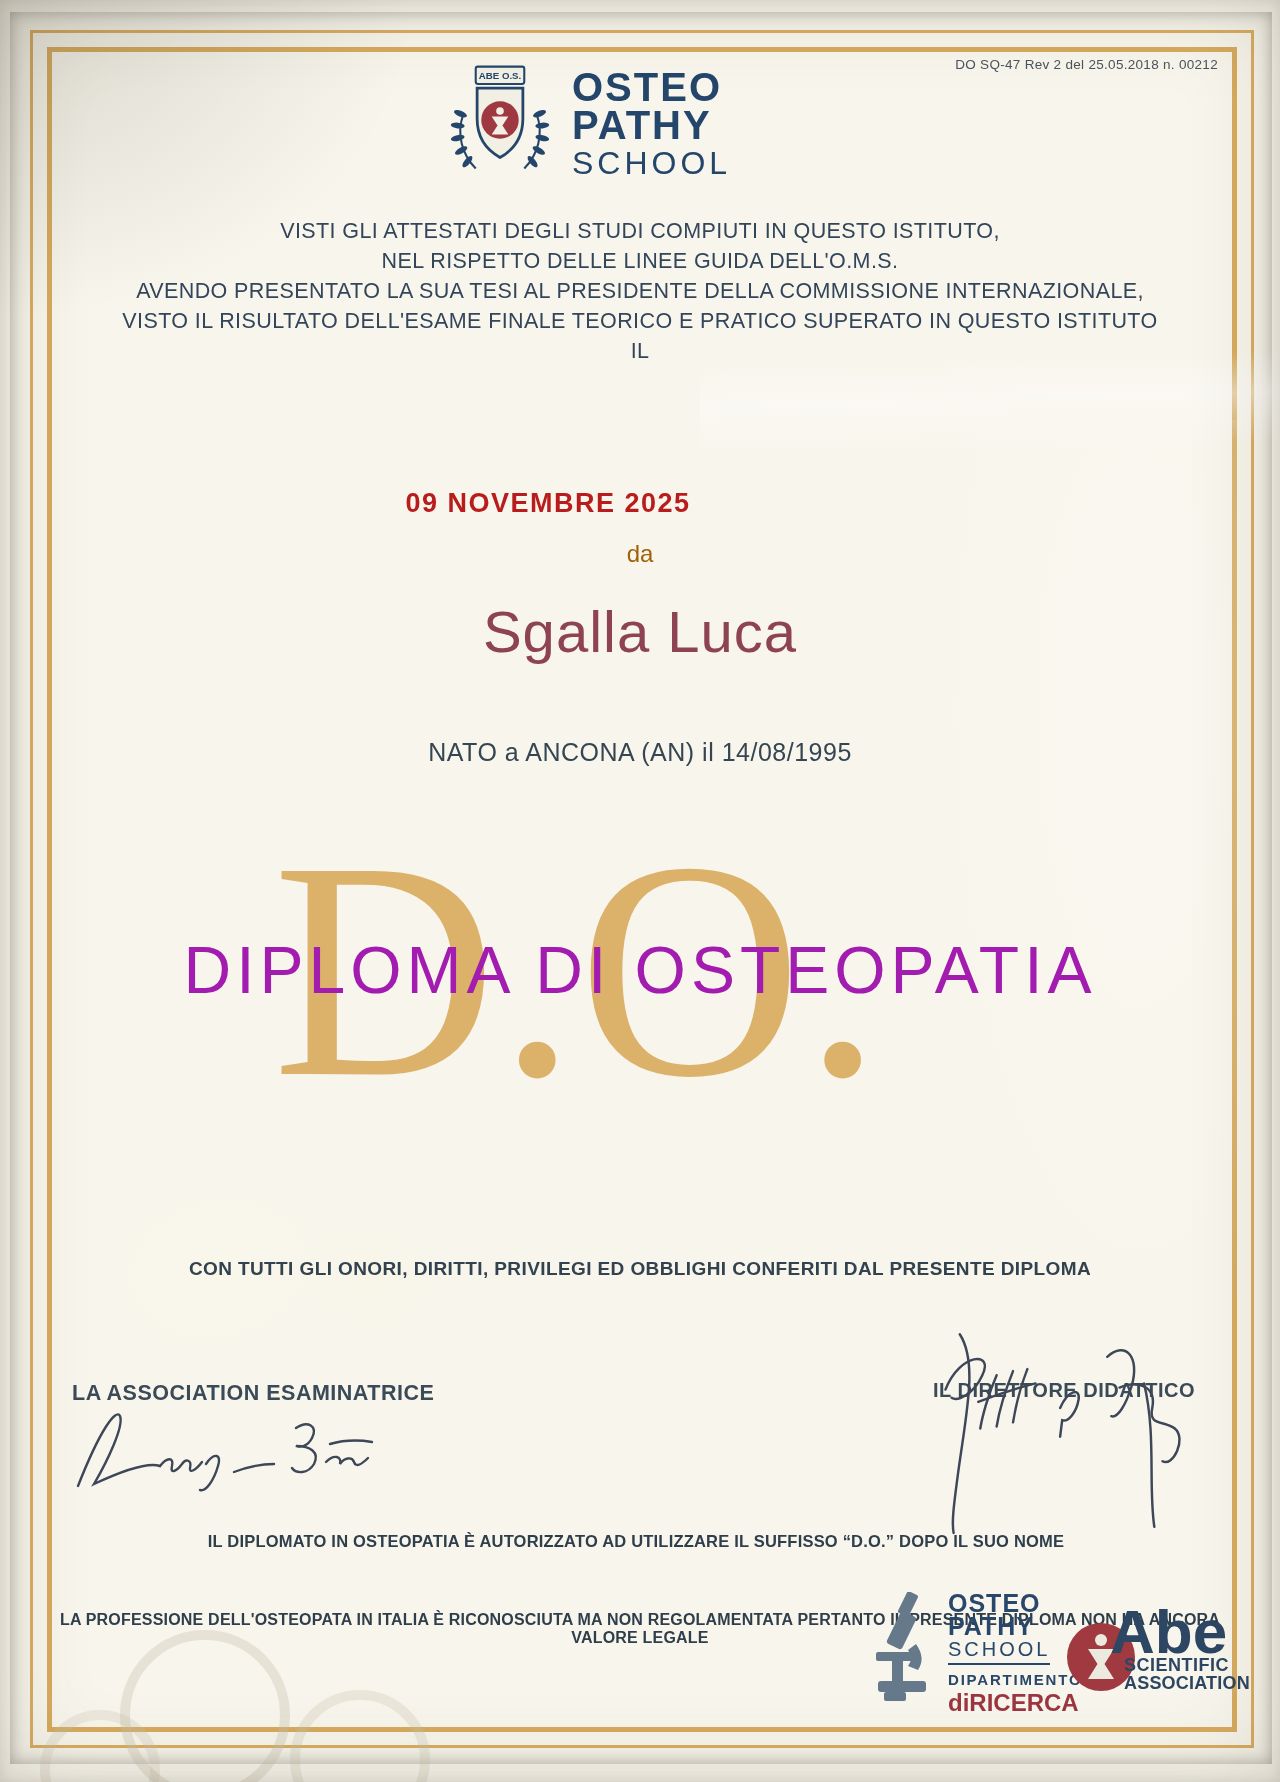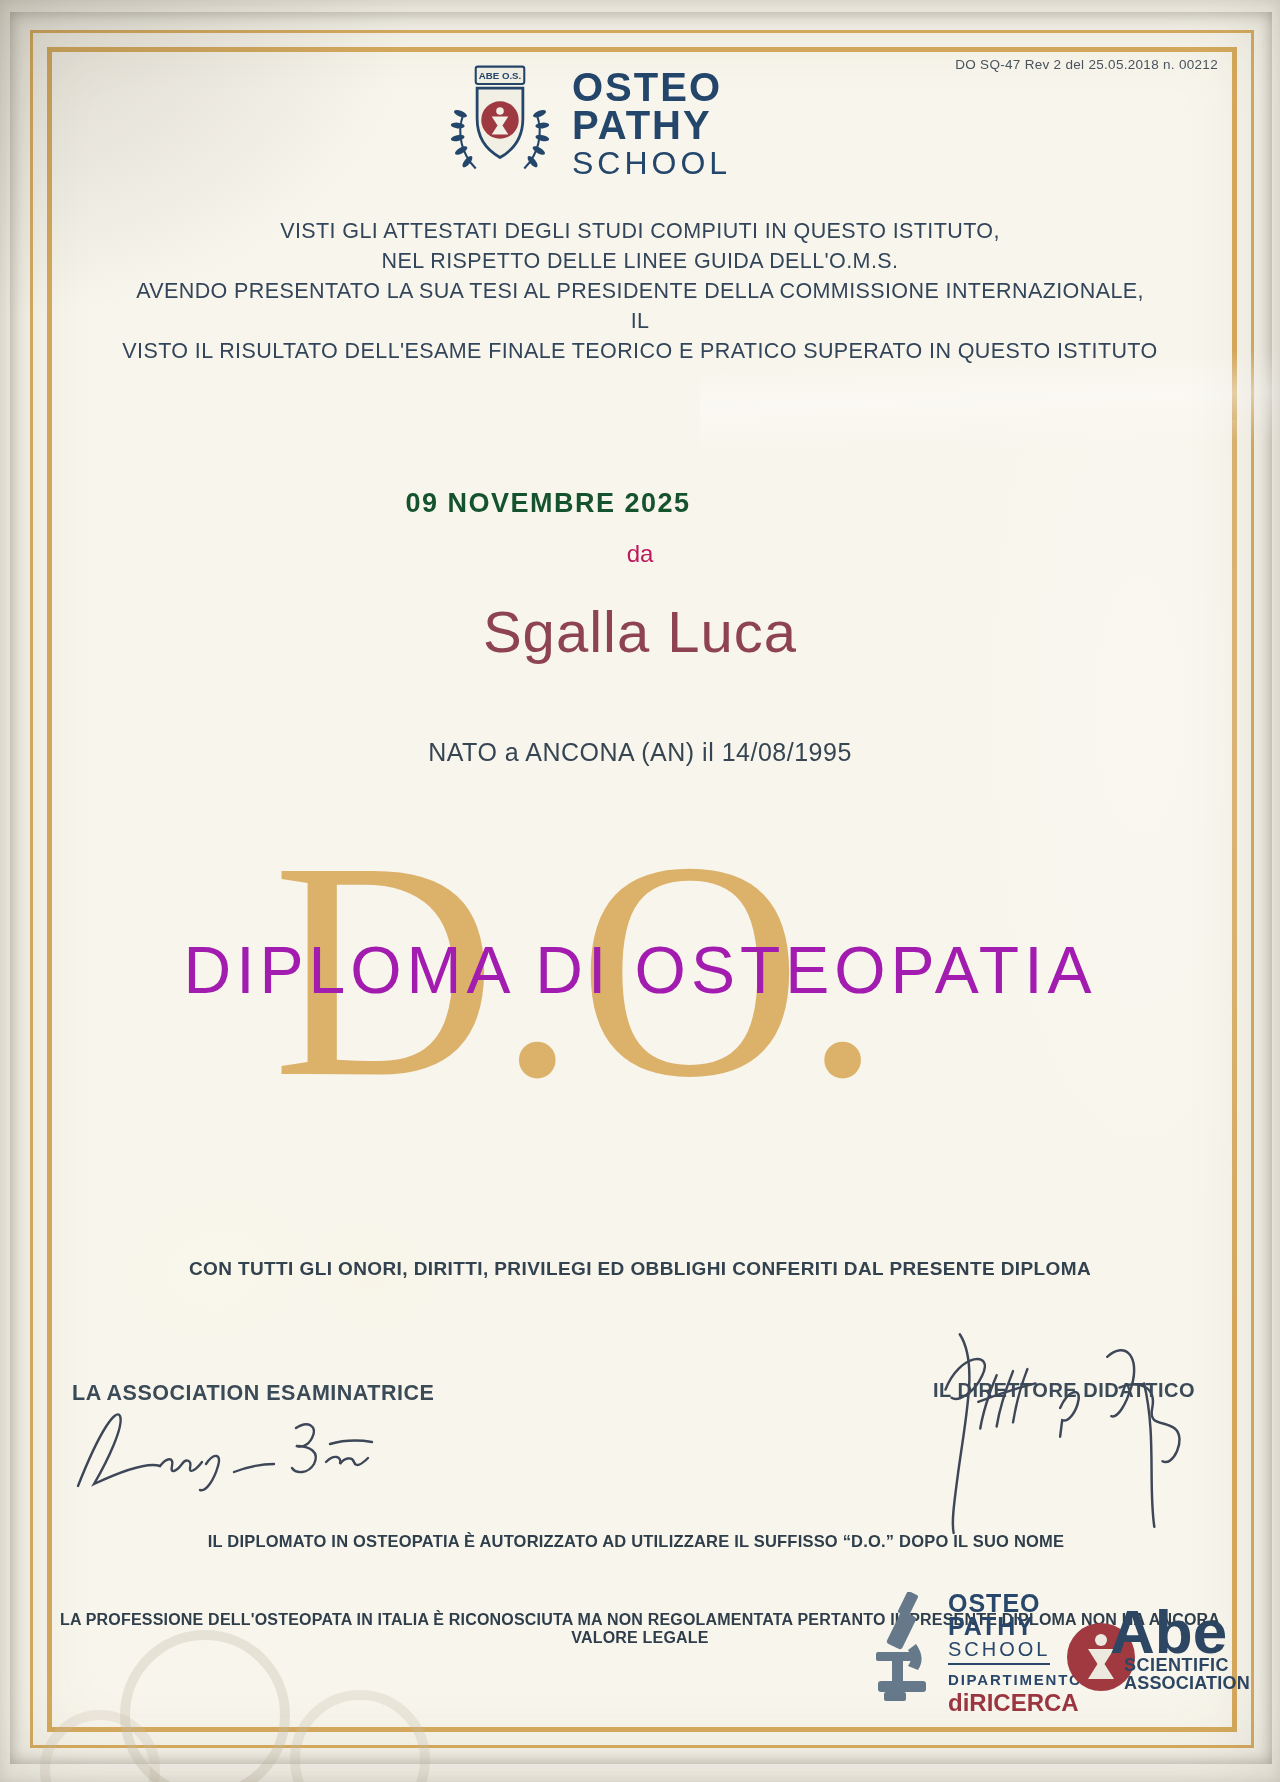--- a/index.html
+++ b/index.html
@@ -43,23 +43,23 @@
 
   .header-logo{position:absolute;top:52px;left:448px;display:flex;gap:20px;}
   .wordmark{margin-top:16px;color:#24466b;}
   .wm-big{font-size:40px;font-weight:800;letter-spacing:2px;line-height:38px;}
   .wm-school{font-size:32px;font-weight:500;letter-spacing:4px;line-height:38px;}
 
   .preamble{position:absolute;top:216px;left:55px;right:55px;text-align:center;
     color:#32455a;font-size:21.5px;font-weight:500;line-height:30px;letter-spacing:.4px;}
 
   .award-date{position:absolute;top:488px;left:0;width:1096px;text-align:center;
-    font-size:27px;font-weight:600;letter-spacing:1.5px;color:#14532d;}
+    font-size:27px;font-weight:600;letter-spacing:1.5px;color:#b91c1c;}
   .award-da{position:absolute;top:540px;left:0;width:1280px;text-align:center;
-    font-size:24px;font-weight:500;color:#be185d;}
+    font-size:24px;font-weight:500;color:#a16207;}
   .recipient{position:absolute;top:598px;left:0;width:1280px;text-align:center;
     font-size:58px;font-weight:400;letter-spacing:1px;color:#8e4450;}
   .birth-line{position:absolute;top:738px;left:0;width:1280px;text-align:center;
     font-size:25px;font-weight:500;color:#354552;letter-spacing:.5px;}
 
   .do-watermark{position:absolute;top:852px;left:0;width:1280px;text-align:center;
     font-family:"Liberation Serif",serif;font-size:310px;line-height:235px;
     color:#dcb26b;letter-spacing:2px;transform:translateX(-62px);}
   .diploma-title{position:absolute;top:932px;left:0;width:1280px;text-align:center;
     font-size:66px;font-weight:500;letter-spacing:5px;color:#a21caf;}
@@ -142,22 +142,22 @@
       <div class="wm-big">OSTEO</div>
       <div class="wm-big">PATHY</div>
       <div class="wm-school">SCHOOL</div>
     </div>
   </div>
 
   <div class="preamble">
     <div>VISTI GLI ATTESTATI DEGLI STUDI COMPIUTI IN QUESTO ISTITUTO,</div>
     <div>NEL RISPETTO DELLE LINEE GUIDA DELL'O.M.S.</div>
     <div>AVENDO PRESENTATO LA SUA TESI AL PRESIDENTE DELLA COMMISSIONE INTERNAZIONALE,</div>
+    <div>VISTO IL RISULTATO DELL'ESAME FINALE TEORICO E PRATICO SUPERATO IN QUESTO ISTITUTO</div>
     <div>IL</div>
-    <div>VISTO IL RISULTATO DELL'ESAME FINALE TEORICO E PRATICO SUPERATO IN QUESTO ISTITUTO</div>
   </div>
 
   <div class="award-date">09 NOVEMBRE 2025</div>
   <div class="award-da">da</div>
   <div class="recipient">Sgalla Luca</div>
   <div class="birth-line">NATO a ANCONA (AN) il 14/08/1995</div>
 
   <div class="do-watermark">D.O.</div>
   <div class="diploma-title">DIPLOMA DI OSTEOPATIA</div>
 

